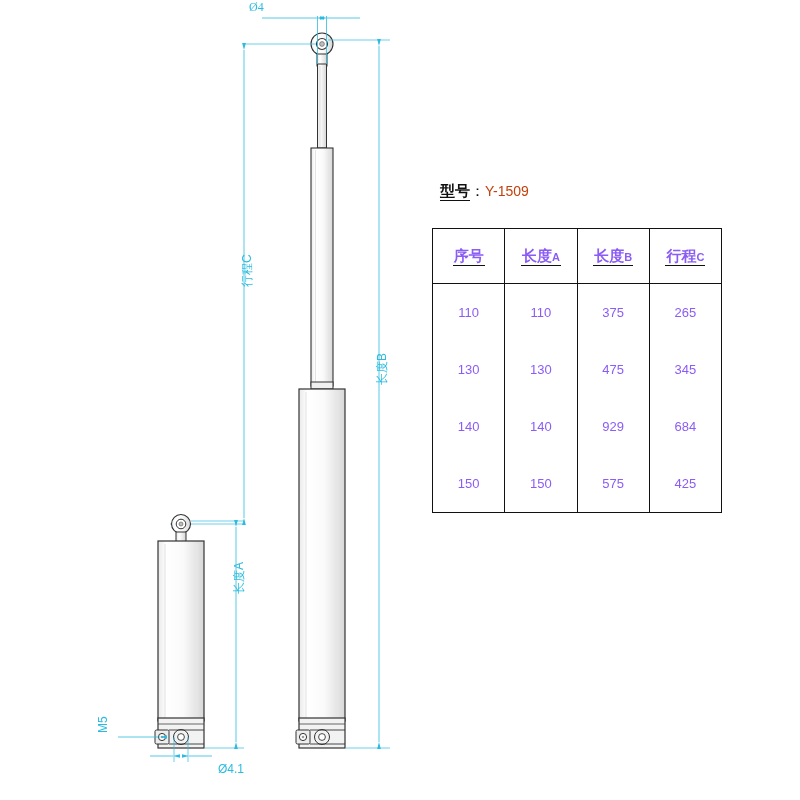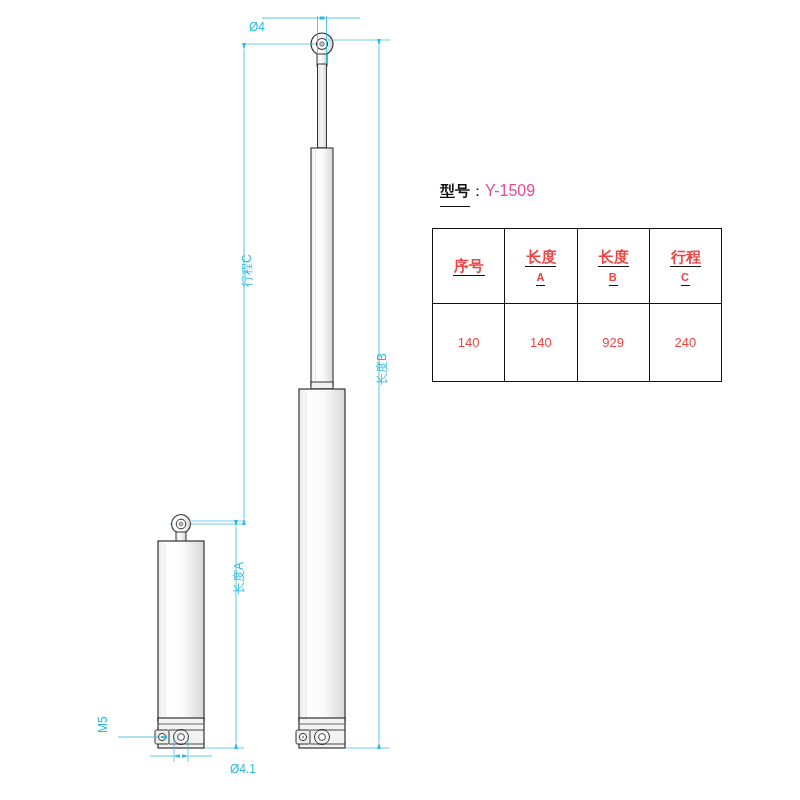--- a/index.html
+++ b/index.html
@@ -35,43 +35,43 @@
     position: absolute;
     left: 440px;
     top: 182px;
     font-size: 15px;
     color: #111;
     white-space: nowrap;
   }
   .model-key {
     font-weight: bold;
     border-bottom: 1px solid #111;
-    padding-bottom: 7px;
+    padding-bottom: 1px;
   }
   .model-val {
-    color: #ec4899;
-    font-size: 16px;
+    color: #c2410c;
+    font-size: 14px;
   }
   table.spec {
     position: absolute;
     left: 432px;
     top: 228px;
     width: 290px;
     border-collapse: collapse;
     background: #fff;
     border: 1.5px solid #111;
     table-layout: fixed;
   }
   table.spec td, table.spec th {
     border: 0;
     text-align: center;
     font-size: 13px;
-    color: #ef4444;
+    color: #8b5cf6;
     height: 45px;
-    padding: 16px;
+    padding: 6px;
     font-weight: normal;
   }
   table.spec th {
     font-weight: bold;
     font-size: 15px;
     height: 42px;
   }
   table.spec th span.u {
     border-bottom: 1px solid #111;
     padding: 0 1px 1px 1px;
@@ -207,26 +207,26 @@
   </g>
 
   <g>
     <line x1="174" y1="737" x2="174" y2="762" stroke="#2bbbe0" stroke-width="0.7"></line>
     <line x1="188" y1="737" x2="188" y2="762" stroke="#2bbbe0" stroke-width="0.7"></line>
     <line x1="150" y1="756" x2="173" y2="756" stroke="#2bbbe0" stroke-width="0.8" marker-end="url(#arrR)"></line>
     <line x1="189" y1="756" x2="212" y2="756" stroke="#2bbbe0" stroke-width="0.8" marker-start="url(#arrL)"></line>
   </g>
 </svg>
 
-<div class="lbl" style="left:249px; top:20px;">Ø4</div>
+<div class="lbl" style="left:249px; top:0;font-family:Liberation Serif, serif;">Ø4</div>
 <div class="lbl vert" style="left:239px; top:287px;">行程C</div>
 <div class="lbl vert" style="left:374px; top:385px;">长度B</div>
 <div class="lbl vert" style="left:231px; top:594px;">长度A</div>
 <div class="lbl vert" style="left:96px; top:733px;">M5</div>
-<div class="lbl" style="left:218px; top:762px;margin-left:12px;">Ø4.1</div>
+<div class="lbl" style="left:218px; top:762px;">Ø4.1</div>
 
 <div class="model-line">
   <span class="model-key">型号</span><span>：</span><span class="model-val">Y-1509</span>
 </div>
 
 <table class="spec">
   <tbody>
     <tr class="hdr">
       <th class="c">
         <span class="u"><span>序号</span><small></small></span>
@@ -235,19 +235,37 @@
         <span class="u"><span>长度</span><small>A</small></span>
       </th>
       <th class="c">
         <span class="u"><span>长度</span><small>B</small></span>
       </th>
       <th>
         <span class="u"><span>行程</span><small>C</small></span>
       </th>
     </tr>
     <tr>
+      <td class="c">110</td>
+      <td class="c">110</td>
+      <td class="c">375</td>
+      <td>265</td>
+    </tr>
+    <tr>
+      <td class="c">130</td>
+      <td class="c">130</td>
+      <td class="c">475</td>
+      <td>345</td>
+    </tr>
+    <tr>
       <td class="c">140</td>
       <td class="c">140</td>
       <td class="c">929</td>
-      <td>240</td>
+      <td>684</td>
+    </tr>
+    <tr>
+      <td class="c">150</td>
+      <td class="c">150</td>
+      <td class="c">575</td>
+      <td>425</td>
     </tr>
   </tbody>
 </table>
 
 </body></html>

